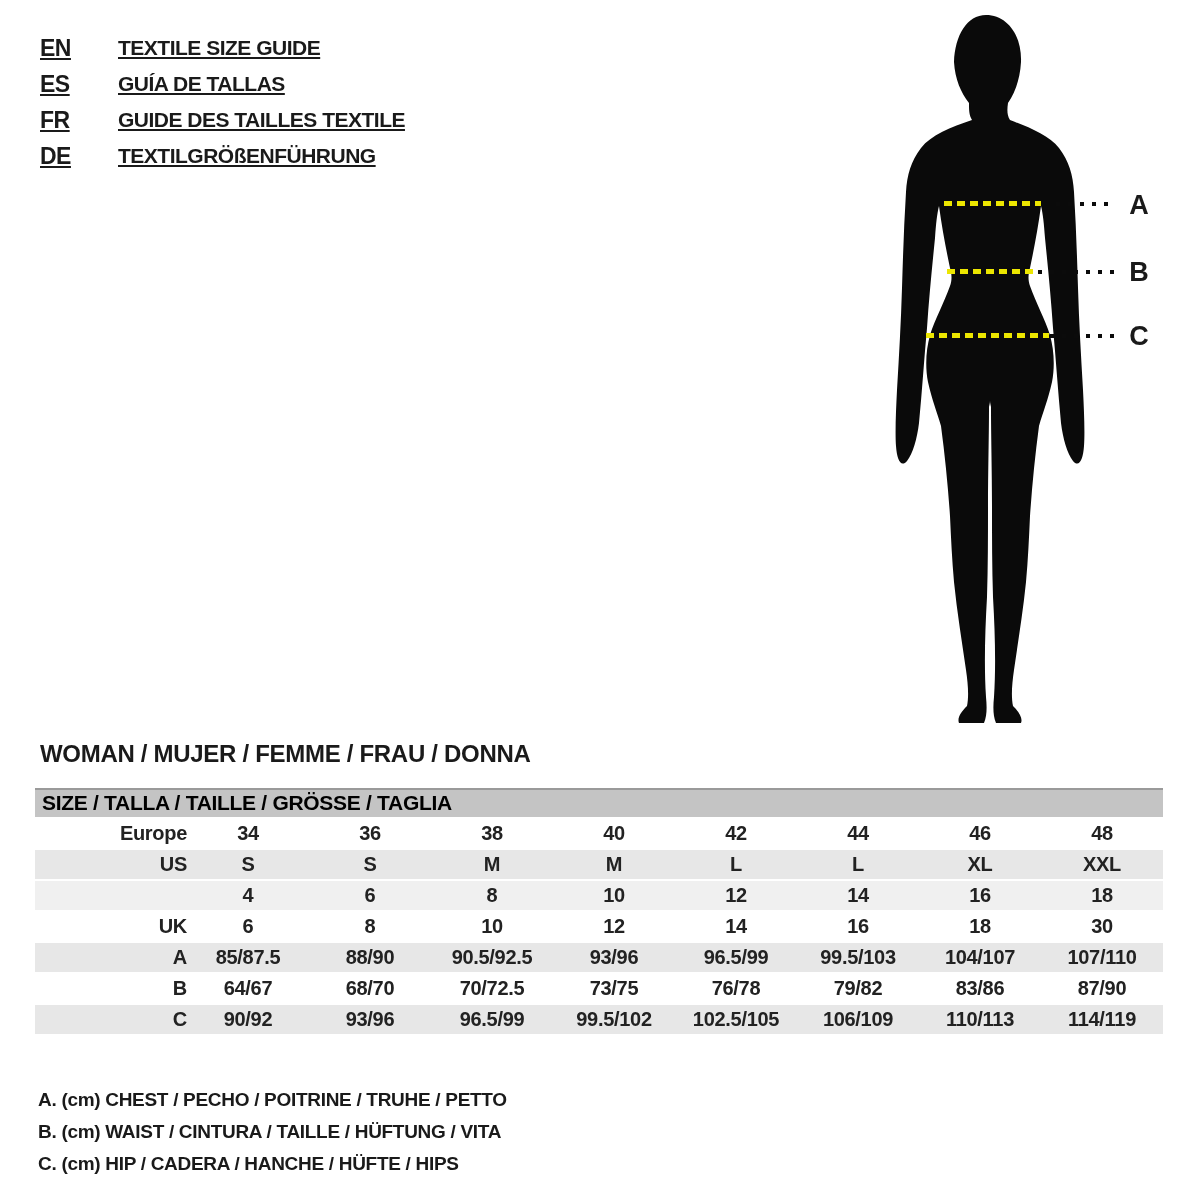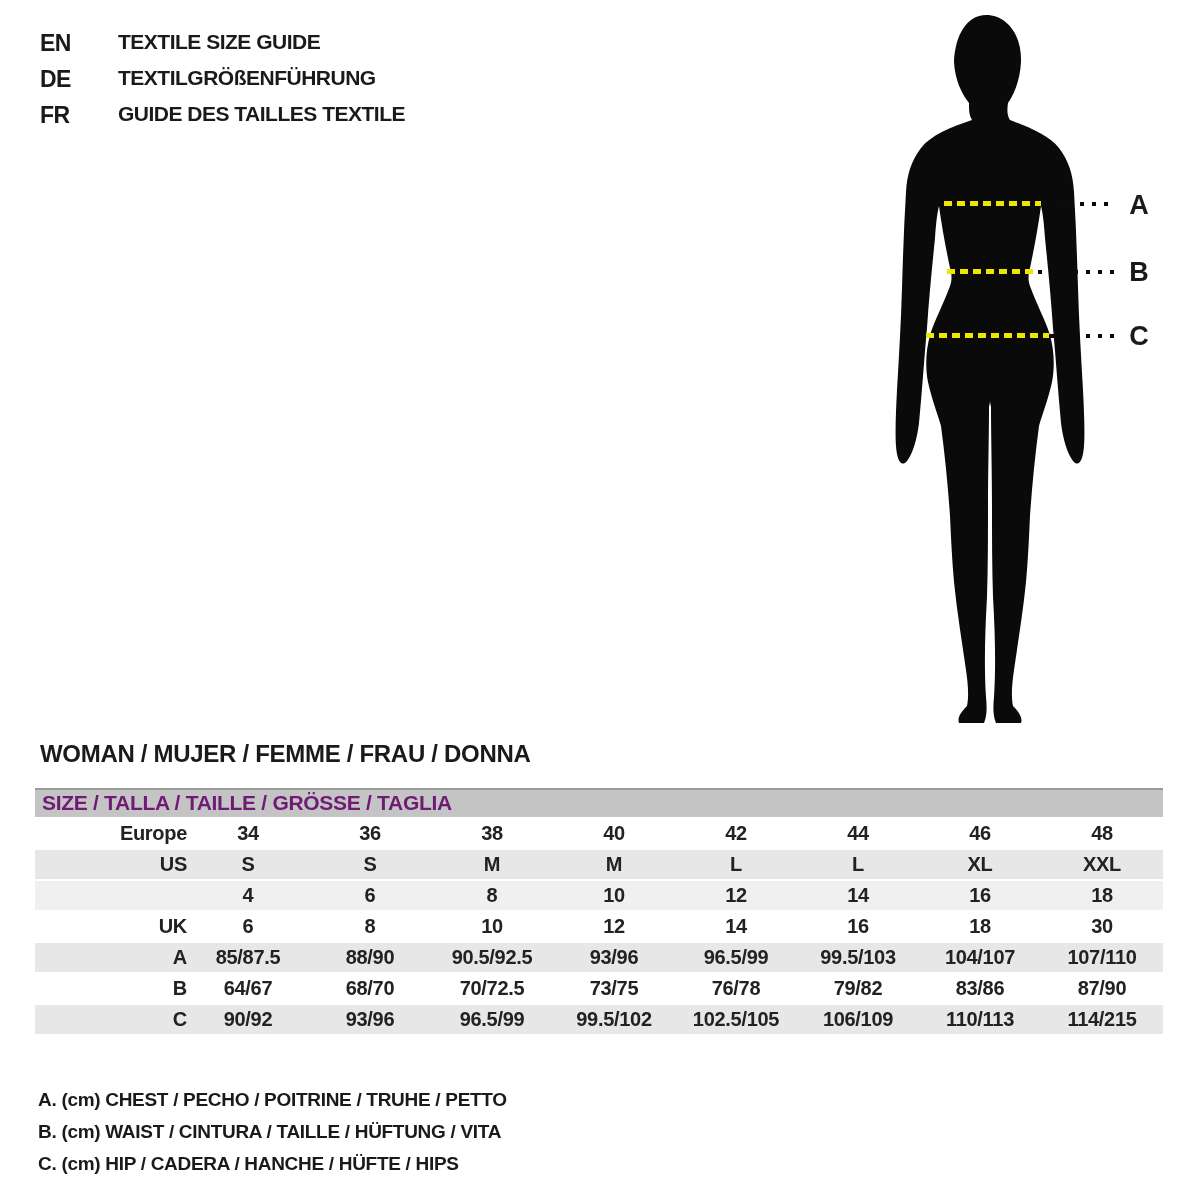--- a/index.html
+++ b/index.html
@@ -9,40 +9,40 @@
     --row-shade-light:#f0f0f0;
     --text:#1a1a1a;
     --silhouette:#0a0a0a;
   }
   html,body{margin:0;padding:0;background:#fff;}
   body{font-family:"Liberation Sans","DejaVu Sans",sans-serif;color:var(--text);}
   .canvas{position:relative;width:1200px;height:1200px;background:#fff;overflow:hidden;}
 
   
   .lang-block{position:absolute;left:40px;top:30px;}
-  .lang-row{display:flex;height:36px;}
+  .lang-row{display:flex;height:36px;align-items:center;text-decoration:underline;}
   .lang-code{width:78px;font-size:23px;font-weight:bold;letter-spacing:-0.5px;}
   .lang-title{font-size:21px;font-weight:bold;letter-spacing:-0.5px;white-space:nowrap;}
 
   
   .figure-svg{position:absolute;left:895px;top:12px;}
   .mline{position:absolute;height:5px;}
   .mline.yellow{background:repeating-linear-gradient(90deg,var(--accent-yellow) 0 8px,transparent 8px 13px);}
   .mline.bdots{height:4px;background:repeating-linear-gradient(90deg,#0b0b0b 0 4px,transparent 4px 12px);}
   .marker{position:absolute;width:34px;text-align:center;font-size:27px;font-weight:bold;}
 
   
   .section-title{position:absolute;left:40px;top:740px;font-size:24px;font-weight:bold;letter-spacing:-0.3px;}
 
   
   .size-table{position:absolute;left:35px;top:788px;width:1128px;border-collapse:collapse;table-layout:fixed;}
   .size-table col.label-col{width:152px;}
   .size-table .hdr-cell{background:var(--table-header-bg);border-top:2px solid #9a9a9a;
     text-align:left;font-size:21px;font-weight:bold;letter-spacing:-0.3px;
-    padding:1px 16px 2px 7px;height:22px;color:#701a75;}
+    padding:1px 16px 2px 7px;height:22px;color:#000000;}
   .size-table td{height:29px;text-align:center;font-size:20px;font-weight:bold;
     color:#222;padding:0;letter-spacing:-0.3px;}
   .size-table td.row-label{text-align:right;padding-left:7px;}
   .size-table tr{border-top:2px solid #fff;}
   .size-table tr.shaded{background:var(--row-shade);}
   .size-table tr.shaded-light{background:var(--row-shade-light);}
 
   
   .legend{position:absolute;left:38px;top:1089px;}
   .legend-line{font-size:19px;font-weight:bold;height:32px;letter-spacing:-0.3px;}
@@ -51,26 +51,30 @@
 <body>
 
 <div class="canvas">
 
   <div class="lang-block">
     <div class="lang-row">
       <span class="lang-code">EN</span>
       <span class="lang-title">TEXTILE SIZE GUIDE</span>
     </div>
     <div class="lang-row">
+      <span class="lang-code">ES</span>
+      <span class="lang-title">GUÍA DE TALLAS</span>
+    </div>
+    <div class="lang-row">
+      <span class="lang-code">FR</span>
+      <span class="lang-title">GUIDE DES TAILLES TEXTILE</span>
+    </div>
+    <div class="lang-row">
       <span class="lang-code">DE</span>
       <span class="lang-title">TEXTILGRÖßENFÜHRUNG</span>
-    </div>
-    <div class="lang-row">
-      <span class="lang-code">FR</span>
-      <span class="lang-title">GUIDE DES TAILLES TEXTILE</span>
     </div>
   </div>
 
   <svg class="figure-svg" width="200" height="720" viewBox="0 0 200 720" aria-hidden="true">
     <path fill="#0a0a0a" d="M 91 3
       C 112 3 127 23 126 50 C 125 67 120 81 113 91 C 112 98 112 103 115 108
       C 133 115 154 123 164 136 C 174 149 178 163 179 180 C 181 212 182 244 183 276
       C 184 310 186 344 188 378 C 189 398 190 420 189 434 C 188 448 184 456 178 449
       C 172 441 168 427 166 411 C 163 380 161 348 158 316 C 156 286 153 256 150 226
       C 149 212 148 202 146 194 C 143 216 139 237 135 256 C 133 263 133 268 135 274
@@ -191,21 +195,21 @@
       </tr>
       <tr class="shaded">
         <td class="row-label">C</td>
         <td>90/92</td>
         <td>93/96</td>
         <td>96.5/99</td>
         <td>99.5/102</td>
         <td>102.5/105</td>
         <td>106/109</td>
         <td>110/113</td>
-        <td>114/215</td>
+        <td>114/119</td>
       </tr>
     </tbody>
   </table>
 
   <div class="legend">
     <div class="legend-line">A. (cm) CHEST / PECHO / POITRINE / TRUHE / PETTO</div>
     <div class="legend-line">B. (cm) WAIST / CINTURA / TAILLE / HÜFTUNG / VITA</div>
     <div class="legend-line">C. (cm) HIP / CADERA / HANCHE / HÜFTE / HIPS</div>
   </div>
 

